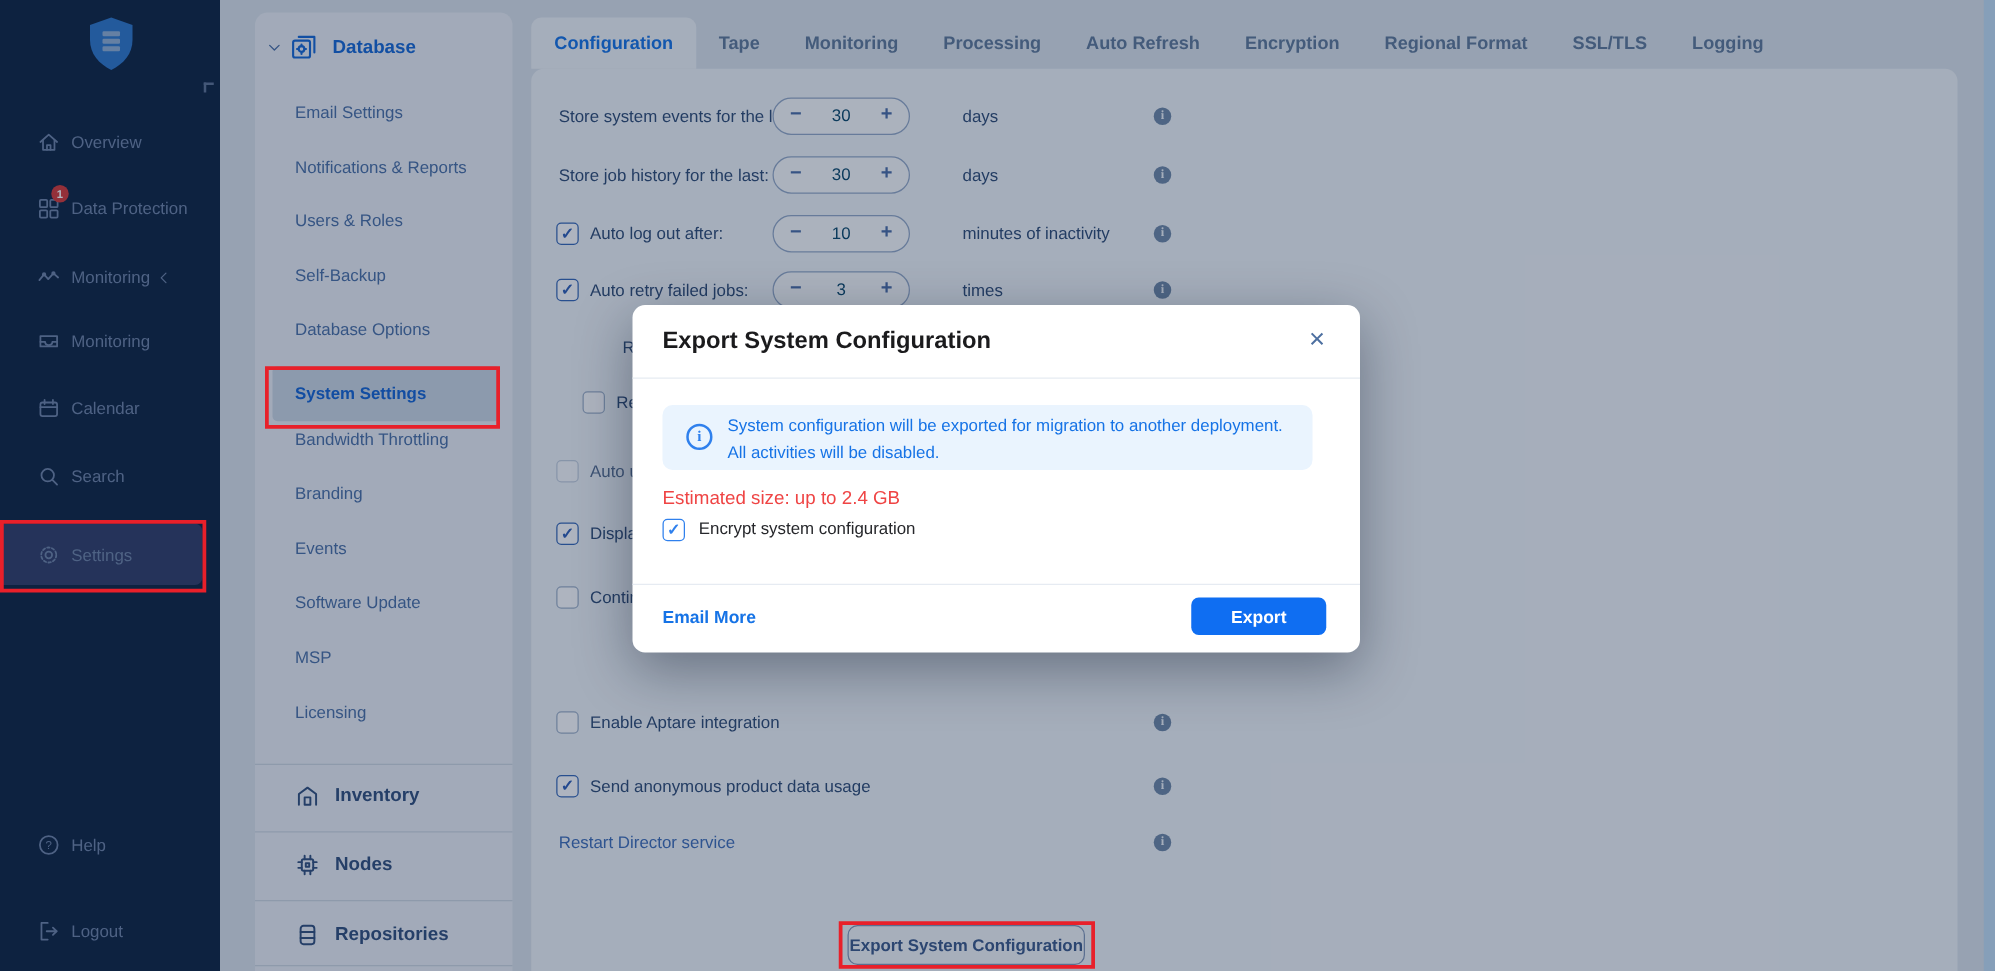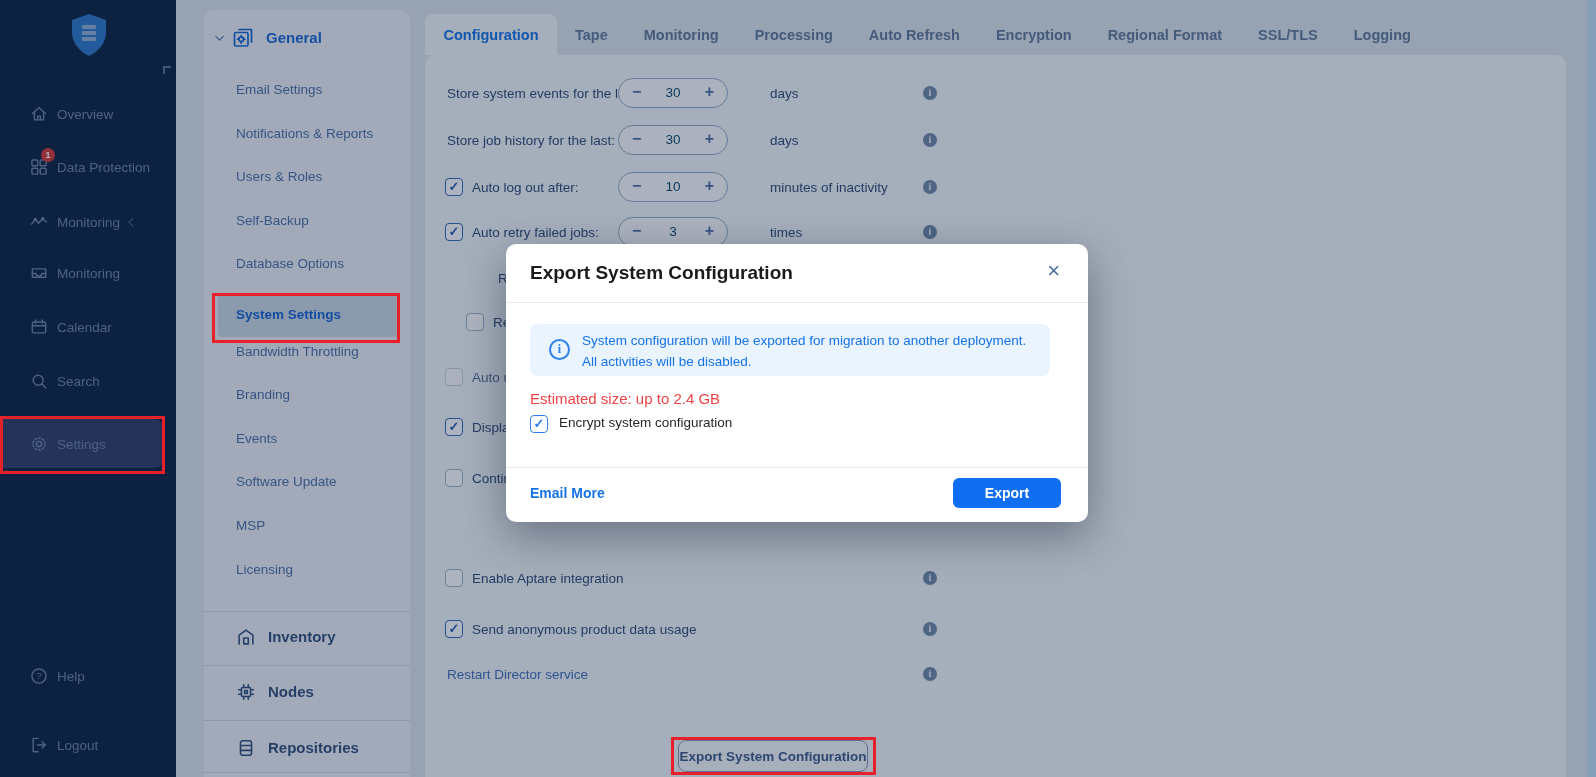--- a/index.html
+++ b/index.html
@@ -246,21 +246,21 @@
           </svg>
       </span>
       <span class="gic">
         <svg viewBox="0 0 24 24" style="color:#1668d6">
             <path d="M8 3.5h12.5V16"></path>
             <rect x="3.5" y="6.5" width="13.5" height="13.5" rx="1.5"></rect>
             <circle cx="10.2" cy="13.2" r="2.3"></circle>
             <path d="M10.2 9.6v1.3M10.2 15.9v1.3M6.6 13.2h1.3M12.5 13.2h1.3"></path>
           </svg>
       </span>
-      <span class="glb">General</span>
+      <span class="glb">Database</span>
     </div>
 
     <div class="sub-item" style="top:69px">Email Settings</div>
     <div class="sub-item" style="top:113px">Notifications &amp; Reports</div>
     <div class="sub-item" style="top:156px">Users &amp; Roles</div>
     <div class="sub-item" style="top:200px">Self-Backup</div>
     <div class="sub-item" style="top:243px">Database Options</div>
     <div class="sel-bg"></div>
     <div class="sub-item selected" style="top:294px">System Settings</div>
     <div class="sub-item" style="top:331px">Bandwidth Throttling</div>

